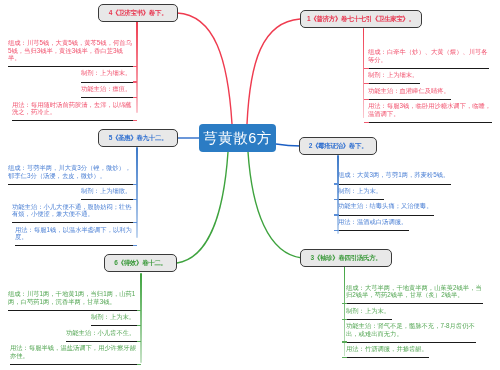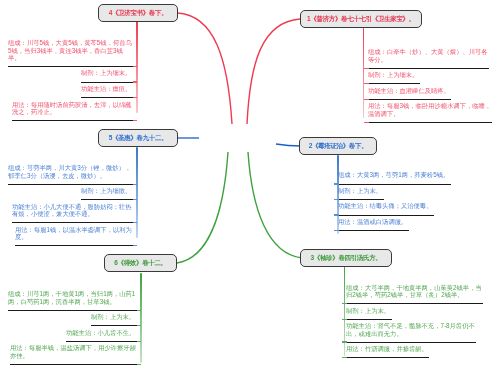--- a/index.html
+++ b/index.html
@@ -83,20 +83,23 @@
     <path d="M248,152 C252,210 268,254 302,258" stroke="#3ea33e" stroke-width="1.4" fill="none"></path>
   </svg>
 
   <i class="rail r4"></i>
   <i class="rail r1"></i>
   <i class="rail r2"></i>
   <i class="rail r3"></i>
   <i class="rail r5"></i>
   <i class="rail r6"></i>
 
+  <div class="central">
+    <span>芎黄散6方</span>
+  </div>
 
   <div class="node n4">
     <span>4《卫济宝书》卷下。</span>
   </div>
   <div class="det l d4">
     <div class="row">
         <span style="max-width: 125px; width: 125px;">组成：川芎5钱，大黄5钱，黄芩5钱，何首乌5钱，当归3钱半，黄连3钱半，香白芷3钱半。</span>
         <i class="ul" style="width: 125px;"></i>
       </div>
     <div class="row">

